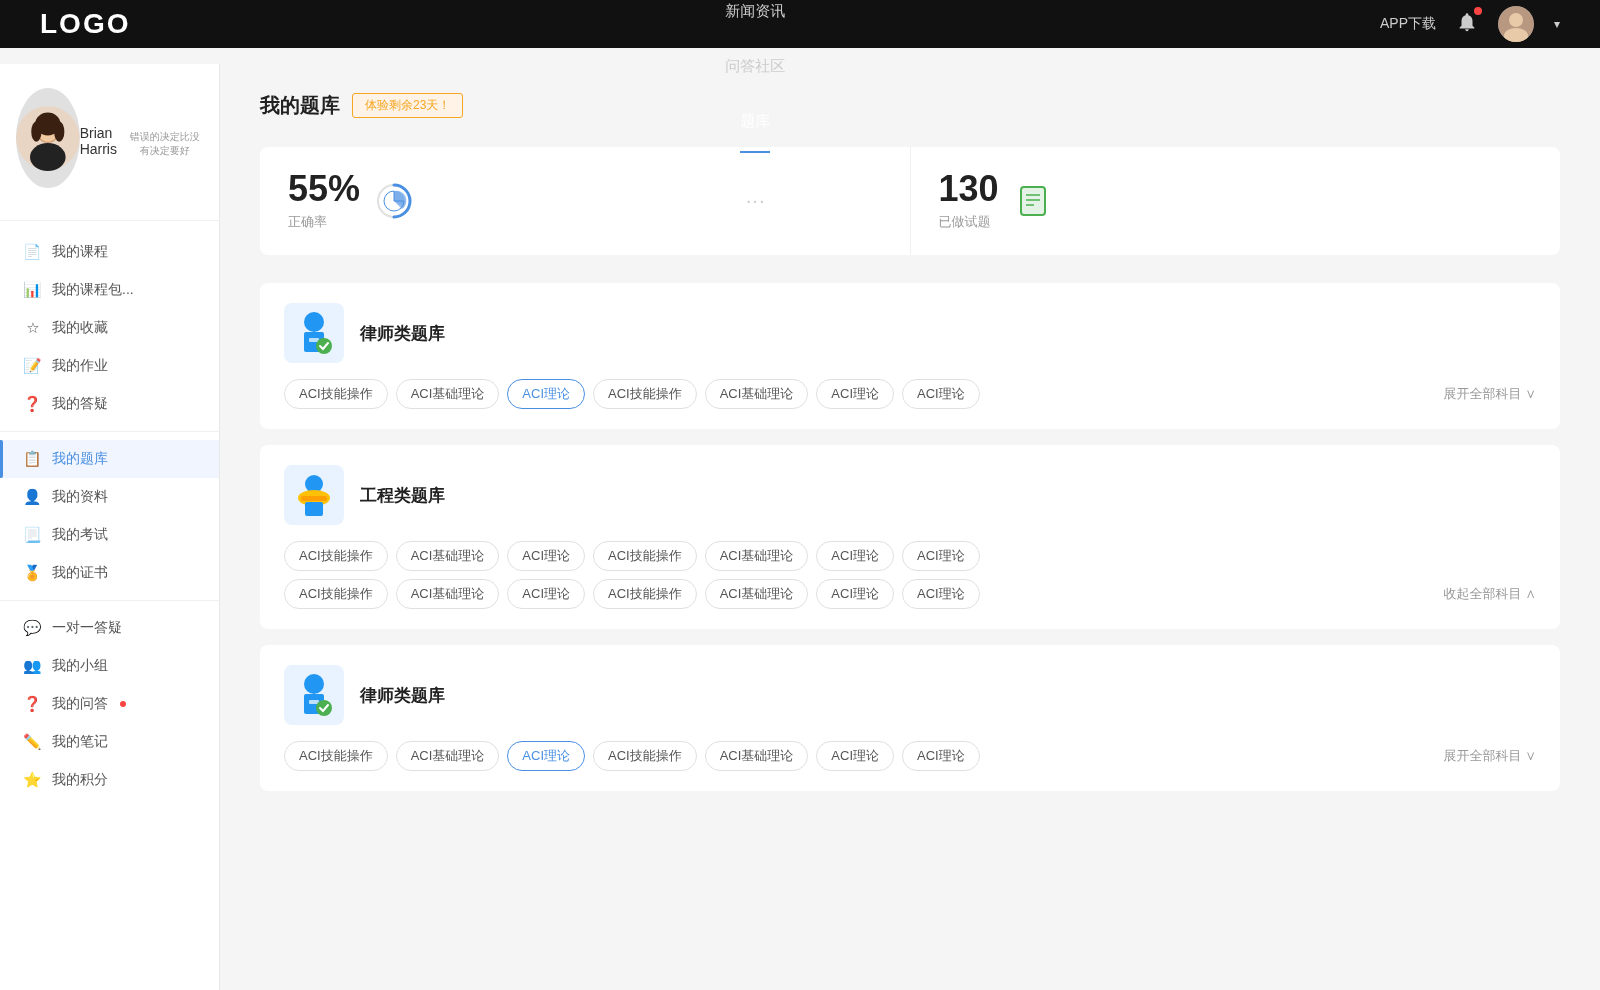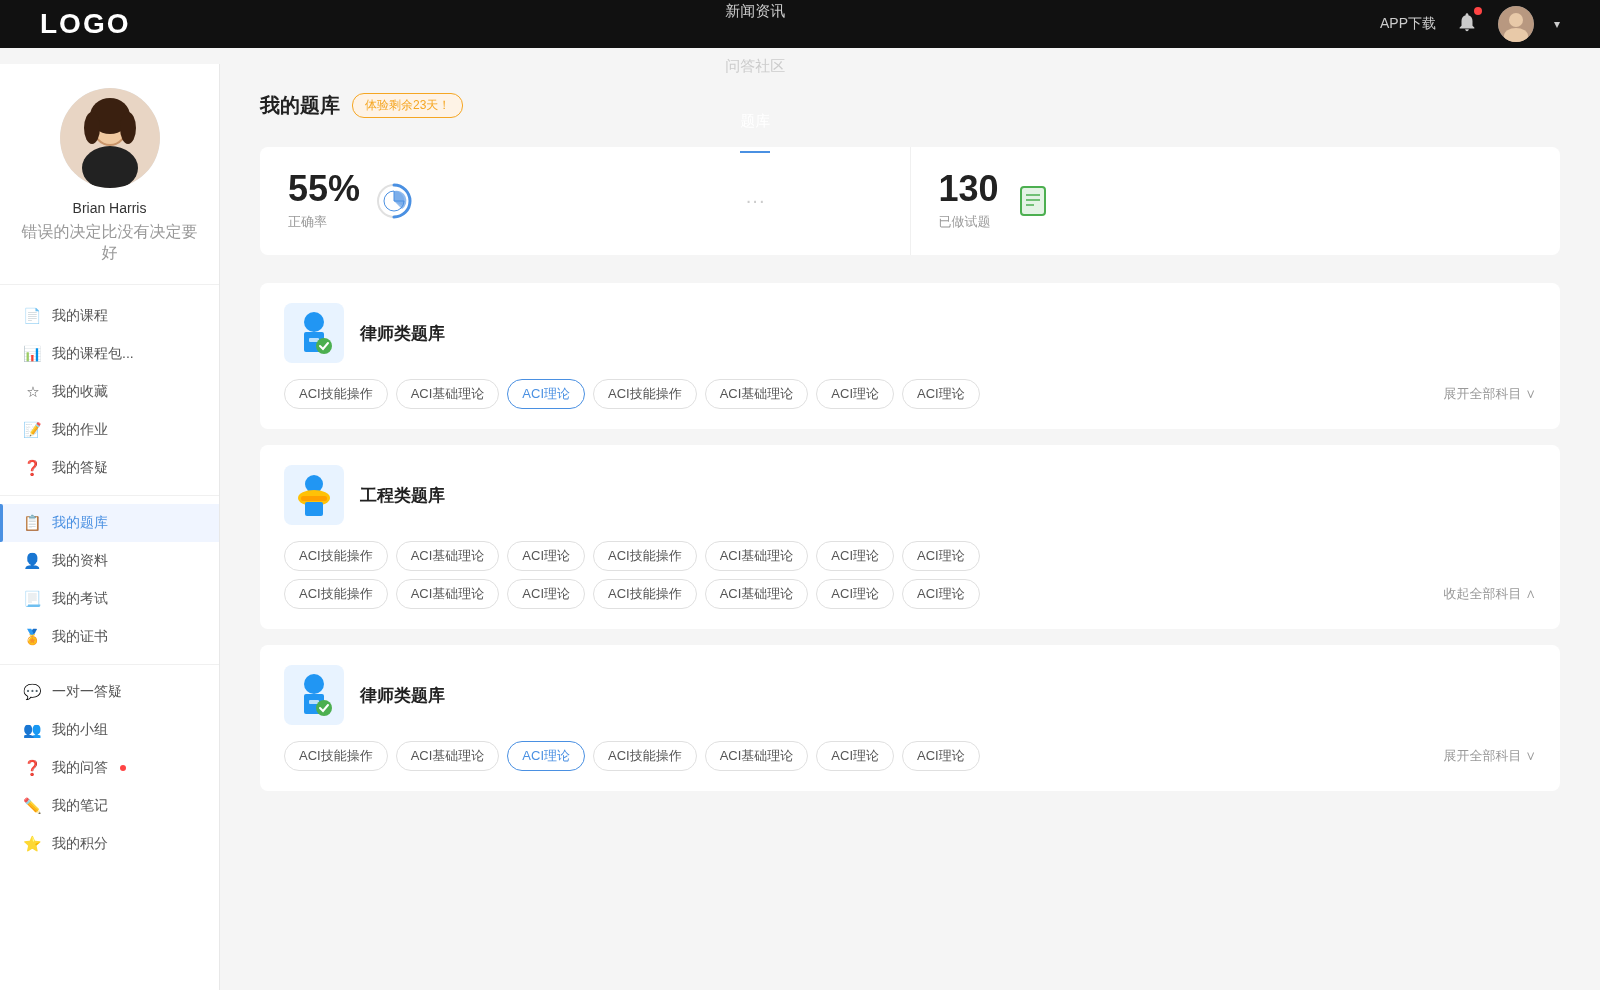--- a/index.html
+++ b/index.html
@@ -18,37 +18,37 @@
     .bell-icon svg { fill: #ccc; }
     .bell-badge { position: absolute; top: -4px; right: -4px; width: 8px; height: 8px; background: #ff4444; border-radius: 50%; }
     .avatar-circle { width: 36px; height: 36px; border-radius: 50%; background: #888; overflow: hidden; display: flex; align-items: center; justify-content: center; cursor: pointer; }
     .chevron-down { color: #ccc; font-size: 12px; cursor: pointer; }
 
     
     .main-layout { display: flex; margin-top: 64px; min-height: calc(100vh - 64px); }
 
     
     .sidebar { width: 220px; background: #fff; border-right: 1px solid #e8e8e8; padding: 24px 0; flex-shrink: 0; }
-    .sidebar-avatar-area { display: flex; flex-direction: column; align-items: center; padding: 0 16px 20px; border-bottom: 1px solid #f0f0f0; }
+    .sidebar-avatar-area { display: flex; align-items: center; padding: 0 16px 20px; border-bottom: 1px solid #f0f0f0; }
     .sidebar-avatar { width: 100px; height: 100px; border-radius: 50%; background: #e0e0e0; overflow: hidden; display: flex; align-items: center; justify-content: center; margin-bottom: 12px; }
     .sidebar-username { font-size: 14px; color: #333; font-weight: 500; margin-bottom: 6px; }
-    .sidebar-motto { font-size: 16px; color: #999; text-align: center; }
+    .sidebar-motto { font-size: 10px; color: #999; text-align: center; }
     .sidebar-menu { padding: 12px 0; }
     .sidebar-item { display: flex; align-items: center; gap: 10px; padding: 10px 24px; cursor: pointer; font-size: 14px; color: #555; position: relative; }
     .sidebar-item.active { color: #4A90E2; background: #f0f5ff; }
     .sidebar-item.active::before { content: ''; position: absolute; left: 0; top: 0; bottom: 0; width: 3px; background: #4A90E2; border-radius: 0 2px 2px 0; }
     .sidebar-item .icon { width: 18px; height: 18px; display: inline-flex; align-items: center; justify-content: center; font-size: 15px; color: inherit; }
     .sidebar-divider { height: 1px; background: #f0f0f0; margin: 8px 0; }
     .badge-dot { width: 6px; height: 6px; background: #ff4444; border-radius: 50%; margin-left: 2px; display: inline-block; }
 
     
     .content { flex: 1; padding: 28px 40px; background: #f5f5f5; }
     .page-header { display: flex; align-items: center; gap: 12px; margin-bottom: 28px; }
     .page-title { font-size: 20px; font-weight: 600; color: #222; }
-    .trial-badge { background: #fef3e6; color: #f5a623; border: 1px solid #f5a623; border-radius: 12px; padding: 3px 12px; font-size: 12px; }
+    .trial-badge { background: #fef3e6; color: #f5a623; border: 1px solid #f5a623; border-radius: 3px; padding: 3px 12px; font-size: 12px; }
 
     
     .stats-row { display: flex; gap: 0; background: #fff; border-radius: 8px; margin-bottom: 28px; overflow: hidden; }
     .stat-item { flex: 1; padding: 24px 28px; border-right: 1px solid #f0f0f0; display: flex; align-items: center; gap: 14px; }
     .stat-item:last-child { border-right: none; }
     .stat-text { display: flex; flex-direction: column; }
     .stat-value { font-size: 36px; font-weight: 700; color: #222; line-height: 1; margin-bottom: 6px; }
     .stat-label { font-size: 13px; color: #999; }
     .stat-icon { width: 40px; height: 40px; display: flex; align-items: center; justify-content: center; }
 

